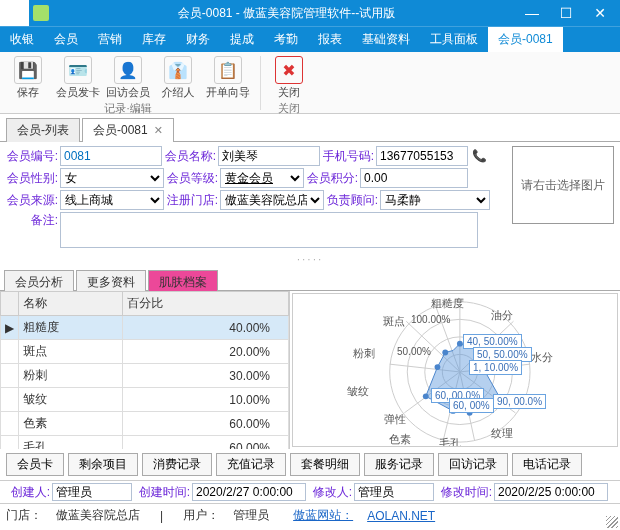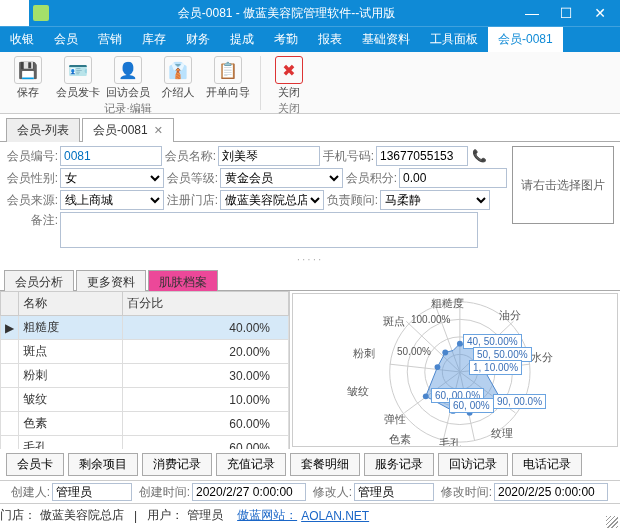--- a/index.html
+++ b/index.html
@@ -19,21 +19,21 @@
   .ricon { width: 28px; height: 28px; border: 1px solid #ccc; border-radius: 3px; margin-bottom: 1px; display:flex;align-items:center;justify-content:center;font-size:16px;}
   .rlabel { font-size: 11px; color: #444; }
   .rgtitle { font-size: 11px; color: #777; margin-top: 1px; }
   .vsep { width: 1px; background: #ddd; height: 54px; margin: 0 6px; }
   .subtabs { display:flex; height:24px; align-items:flex-end; border-bottom:1px solid #aaa; padding-left:6px; margin-top:4px;}
   .subtab { padding:3px 10px; border:1px solid #aaa; border-bottom:none; background:#eee; margin-right:2px; font-size:12px; position:relative; top:1px;}
   .subtab.active { background:#fff; }
   .subtab .x { margin-left:6px; color:#888; font-size:11px;}
   .form { padding:4px 6px 2px 6px; }
   .frow { display:flex; align-items:center; margin-bottom:2px; gap:2px;}
-  .lbl { width:52px; text-align:right; color:#737373; font-size:12px;}
+  .lbl { width:52px; text-align:right; color:#6d28d9; font-size:12px;}
   .inp { height:20px; border:1px solid #b3c1d4; padding:1px 3px; font-size:12px; background:#fff;}
   .sel { height:20px; border:1px solid #b3c1d4; font-size:12px; background:#fff;}
   .imgbox { border:1px solid #999; width:102px; height:78px; display:flex; align-items:center; justify-content:center; color:#666; margin-left:4px; text-align:center;}
   .dots { text-align:center; color:#aaa; font-size:10px; letter-spacing:2px; padding:2px 0;}
   .innertabs { display:flex; height:22px; border-bottom:1px solid #aaa; padding-left:4px; margin-top:2px;}
   .innertab { padding:3px 10px; border:1px solid #aaa; border-bottom:none; background:#f2f2f2; margin-right:2px; font-size:12px; position:relative; top:1px;}
   .innertab.active { background:#ec4899; }
   .split { display:flex; height:158px; }
   .tablewrap { width:290px; border-right:1px solid #ccc; overflow:hidden; position:relative;}
   table { width:100%; border-collapse:collapse; font-size:12px;}
@@ -41,21 +41,21 @@
   td { border:1px solid #ddd; padding:3px 4px; }
   td.pct { text-align:right; padding-right:18px;}
   tr.sel td { background:#d6e9f8; }
   .chart { flex:1; position:relative; overflow:hidden; border:1px solid #ccc; margin:2px;}
   .tooltip { position:absolute; background:#fff; border:1px solid #6aa3e0; font-size:10px; padding:1px 3px; color:#3a6fb7; white-space:nowrap;}
   .radlabel { position:absolute; font-size:11px; color:#555; white-space:nowrap;}
   .btnrow { display:flex; gap:4px; padding:4px 6px; }
   .btn { border:1px solid #aaa; background:#f7f7f7; padding:2px 10px; font-size:12px;}
   .status { display:flex; align-items:center; padding:2px 6px; border-top:1px solid #ccc; font-size:12px; gap:2px;}
   .status .inp { height:18px;}
-  .footer { border-top:1px solid #ccc; padding:3px 0; font-size:12px; display:flex; align-items:center; gap:4px;}
+  .footer { border-top:1px solid #ccc; padding:3px 6px; font-size:12px; display:flex; align-items:center; gap:14px;}
   .footer a { color:#1a66c7; text-decoration:underline;}
   .grip { position:absolute; right:2px; bottom:2px; width:12px; height:12px; background:repeating-linear-gradient(135deg,#999,#999 1px,transparent 1px,transparent 3px);}
 </style>
 </head>
 <body>
 
 <div class="titlebar">
   <div class="icon"></div>
   <div class="title">会员-0081 - 傲蓝美容院管理软件--试用版</div>
   <div class="winbtns">
@@ -131,21 +131,21 @@
         <span class="lbl">会员名称:</span>
         <input class="inp" style="width: 102px;" value="刘美琴">
         <span class="lbl">手机号码:</span>
         <input class="inp" style="width: 92px;" value="13677055153">
         <span style="color:#3a8a3a;margin-left:2px;">📞</span>
       </div>
       <div class="frow">
         <span class="lbl">会员性别:</span>
         <select class="sel" style="width:104px;"><option>女</option></select>
         <span class="lbl">会员等级:</span>
-        <select class="sel" style="width:123px;"><option>黄金会员</option></select>
+        <select class="sel" style="width:84px;text-decoration:underline;"><option>黄金会员</option></select>
         <span class="lbl">会员积分:</span>
         <input class="inp" style="width: 108px;" value="0.00">
       </div>
       <div class="frow">
         <span class="lbl">会员来源:</span>
         <select class="sel" style="width:104px;"><option>线上商城</option></select>
         <span class="lbl">注册门店:</span>
         <select class="sel" style="width:104px;"><option>傲蓝美容院总店</option></select>
         <span class="lbl">负责顾问:</span>
         <select class="sel" style="width:110px;"><option>马柔静</option></select>
@@ -240,21 +240,21 @@
           <circle cx="180" cy="78" r="3"></circle>
           <circle cx="198" cy="110" r="3"></circle>
           <circle cx="165" cy="122" r="3"></circle>
           <circle cx="148" cy="120" r="3"></circle>
           <circle cx="120" cy="105" r="3"></circle>
           <circle cx="132" cy="75" r="3"></circle>
           <circle cx="140" cy="60" r="3"></circle>
         </g>
     </svg>
     <span class="radlabel" style="top:2px;left:138px;">粗糙度</span>
-    <span class="radlabel" style="top:14px;left:206px;">油分</span>
+    <span class="radlabel" style="top:14px;left:198px;">油分</span>
     <span class="radlabel" style="top:56px;left:238px;">水分</span>
     <span class="radlabel" style="top:100px;left:228px;">色斑</span>
     <span class="radlabel" style="top:132px;left:198px;">纹理</span>
     <span class="radlabel" style="top:142px;left:146px;">毛孔</span>
     <span class="radlabel" style="top:138px;left:96px;">色素</span>
     <span class="radlabel" style="top:118px;left:58px;margin-left:33px;">弹性</span>
     <span class="radlabel" style="top:90px;left:54px;">皱纹</span>
     <span class="radlabel" style="top:52px;left:60px;">粉刺</span>
     <span class="radlabel" style="top:20px;left:90px;">斑点</span>
     <span class="radlabel" style="top:20px;left:118px;font-size:10px;">100.00%</span>

